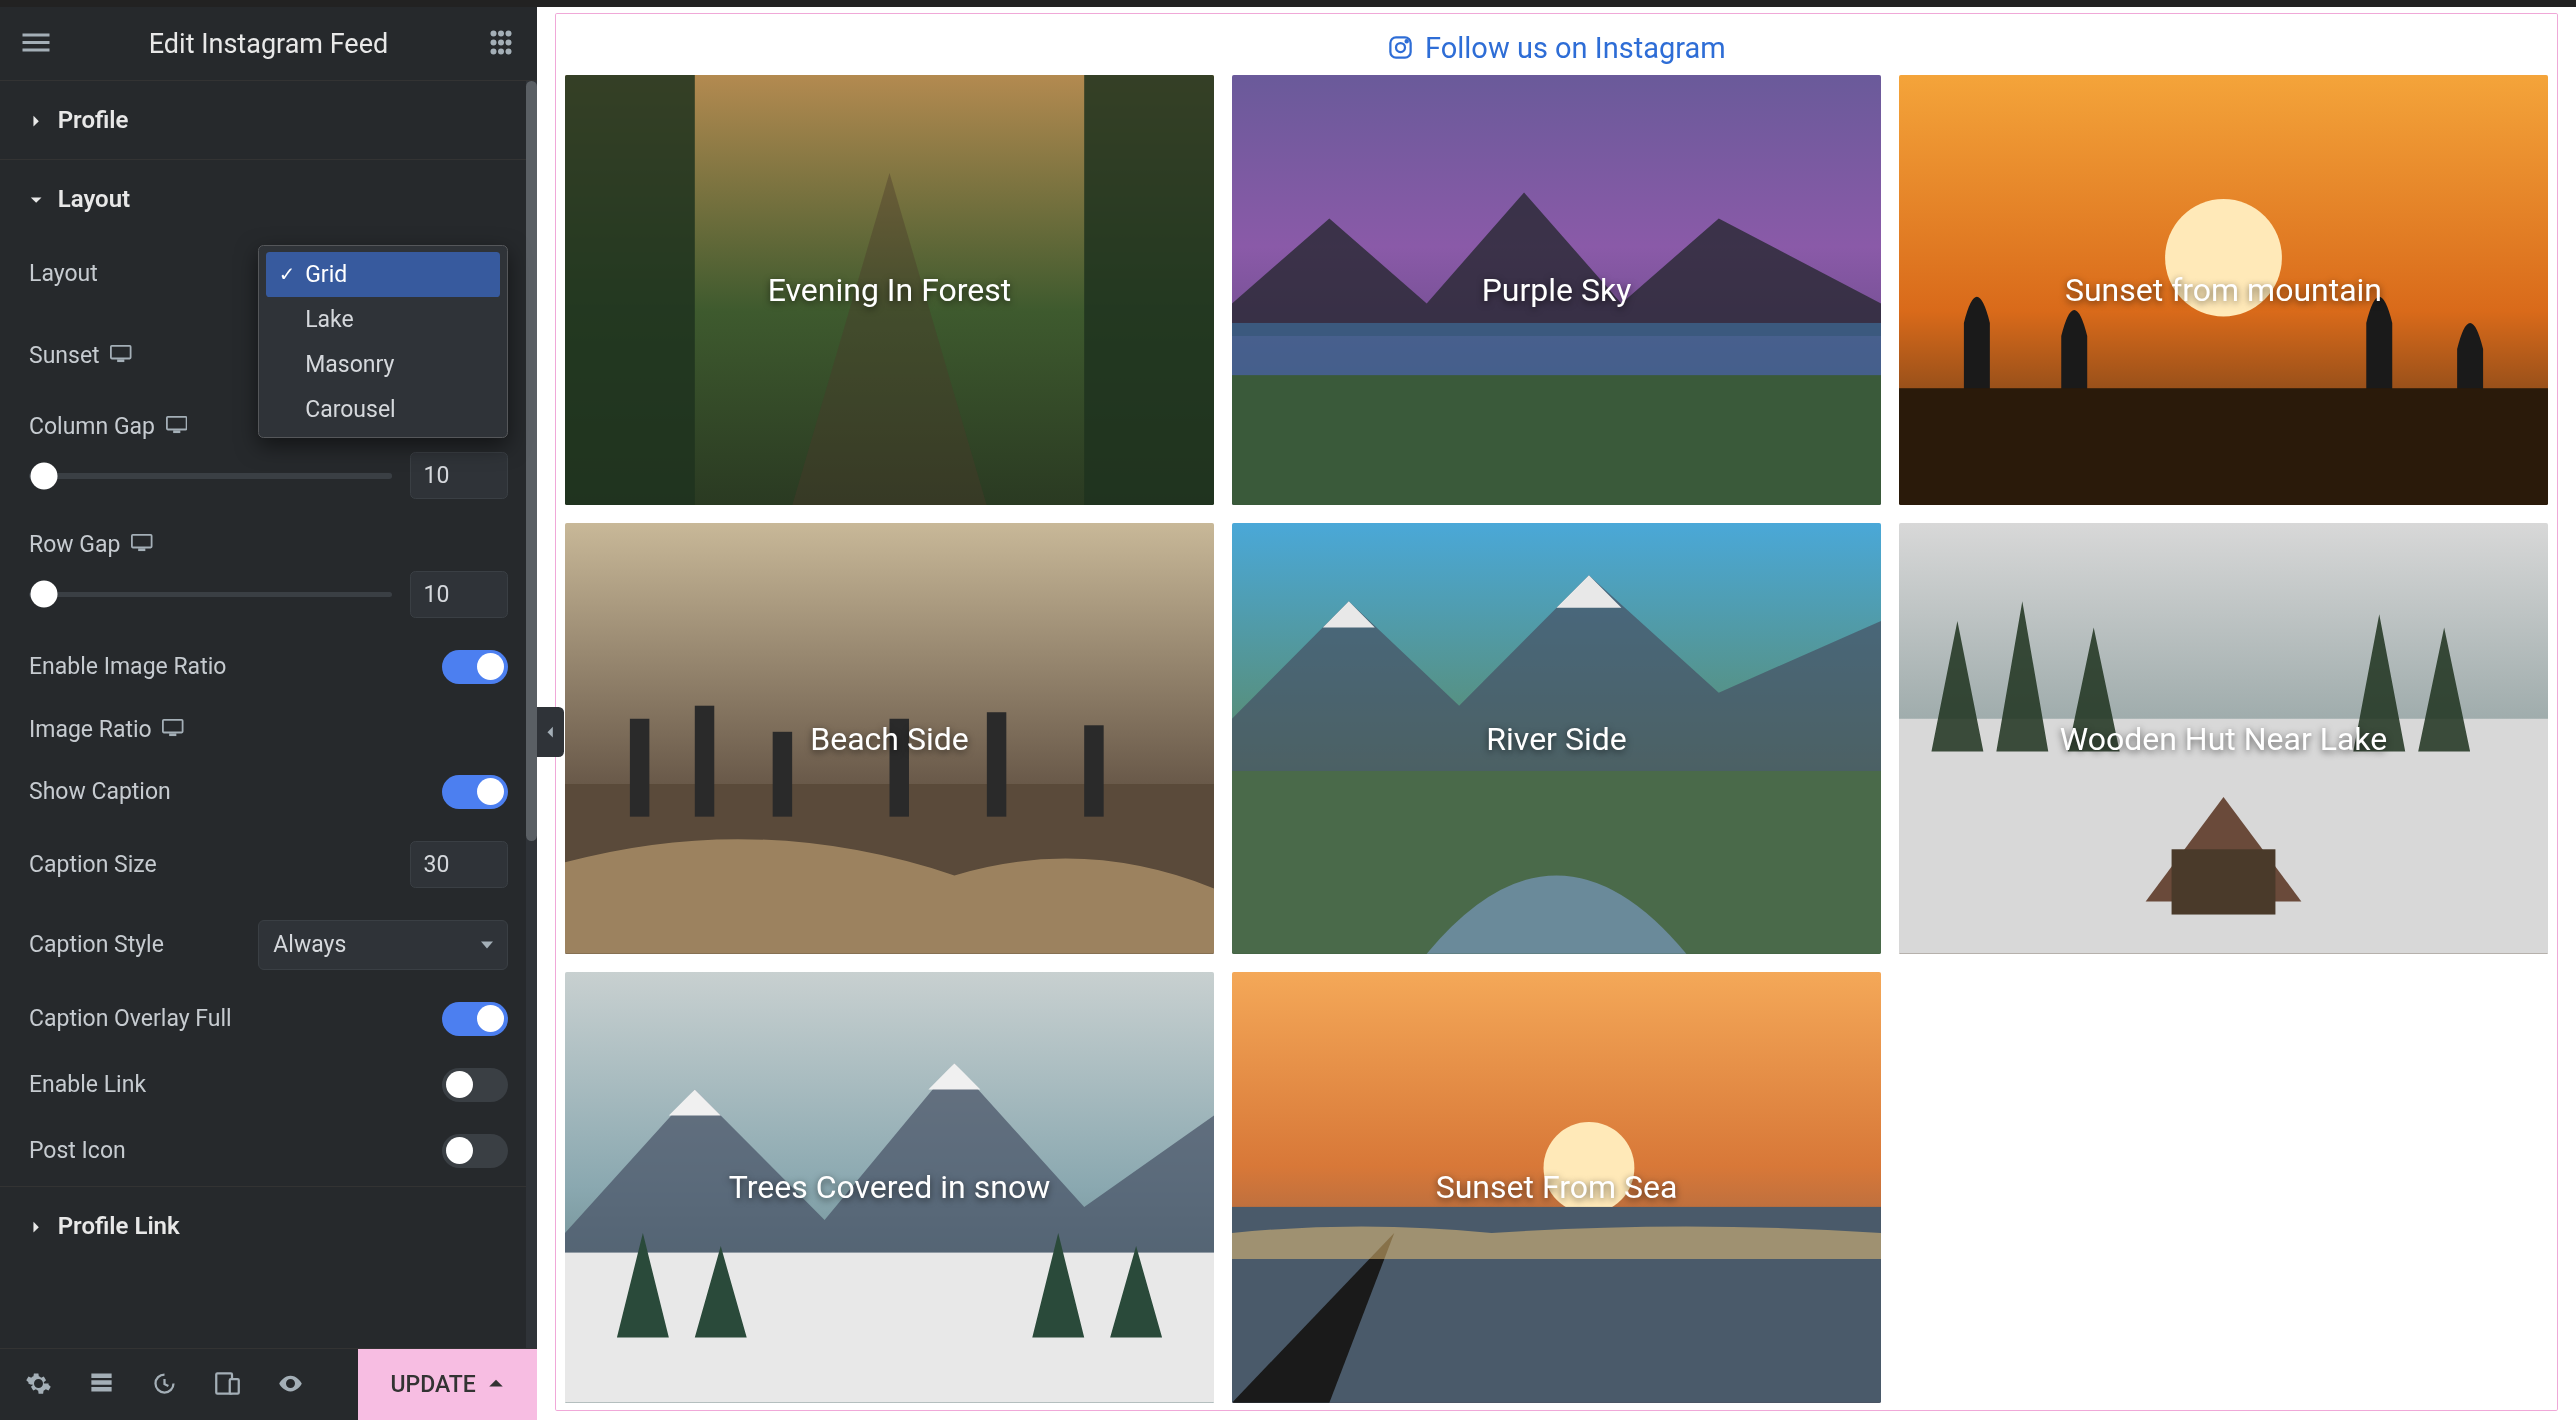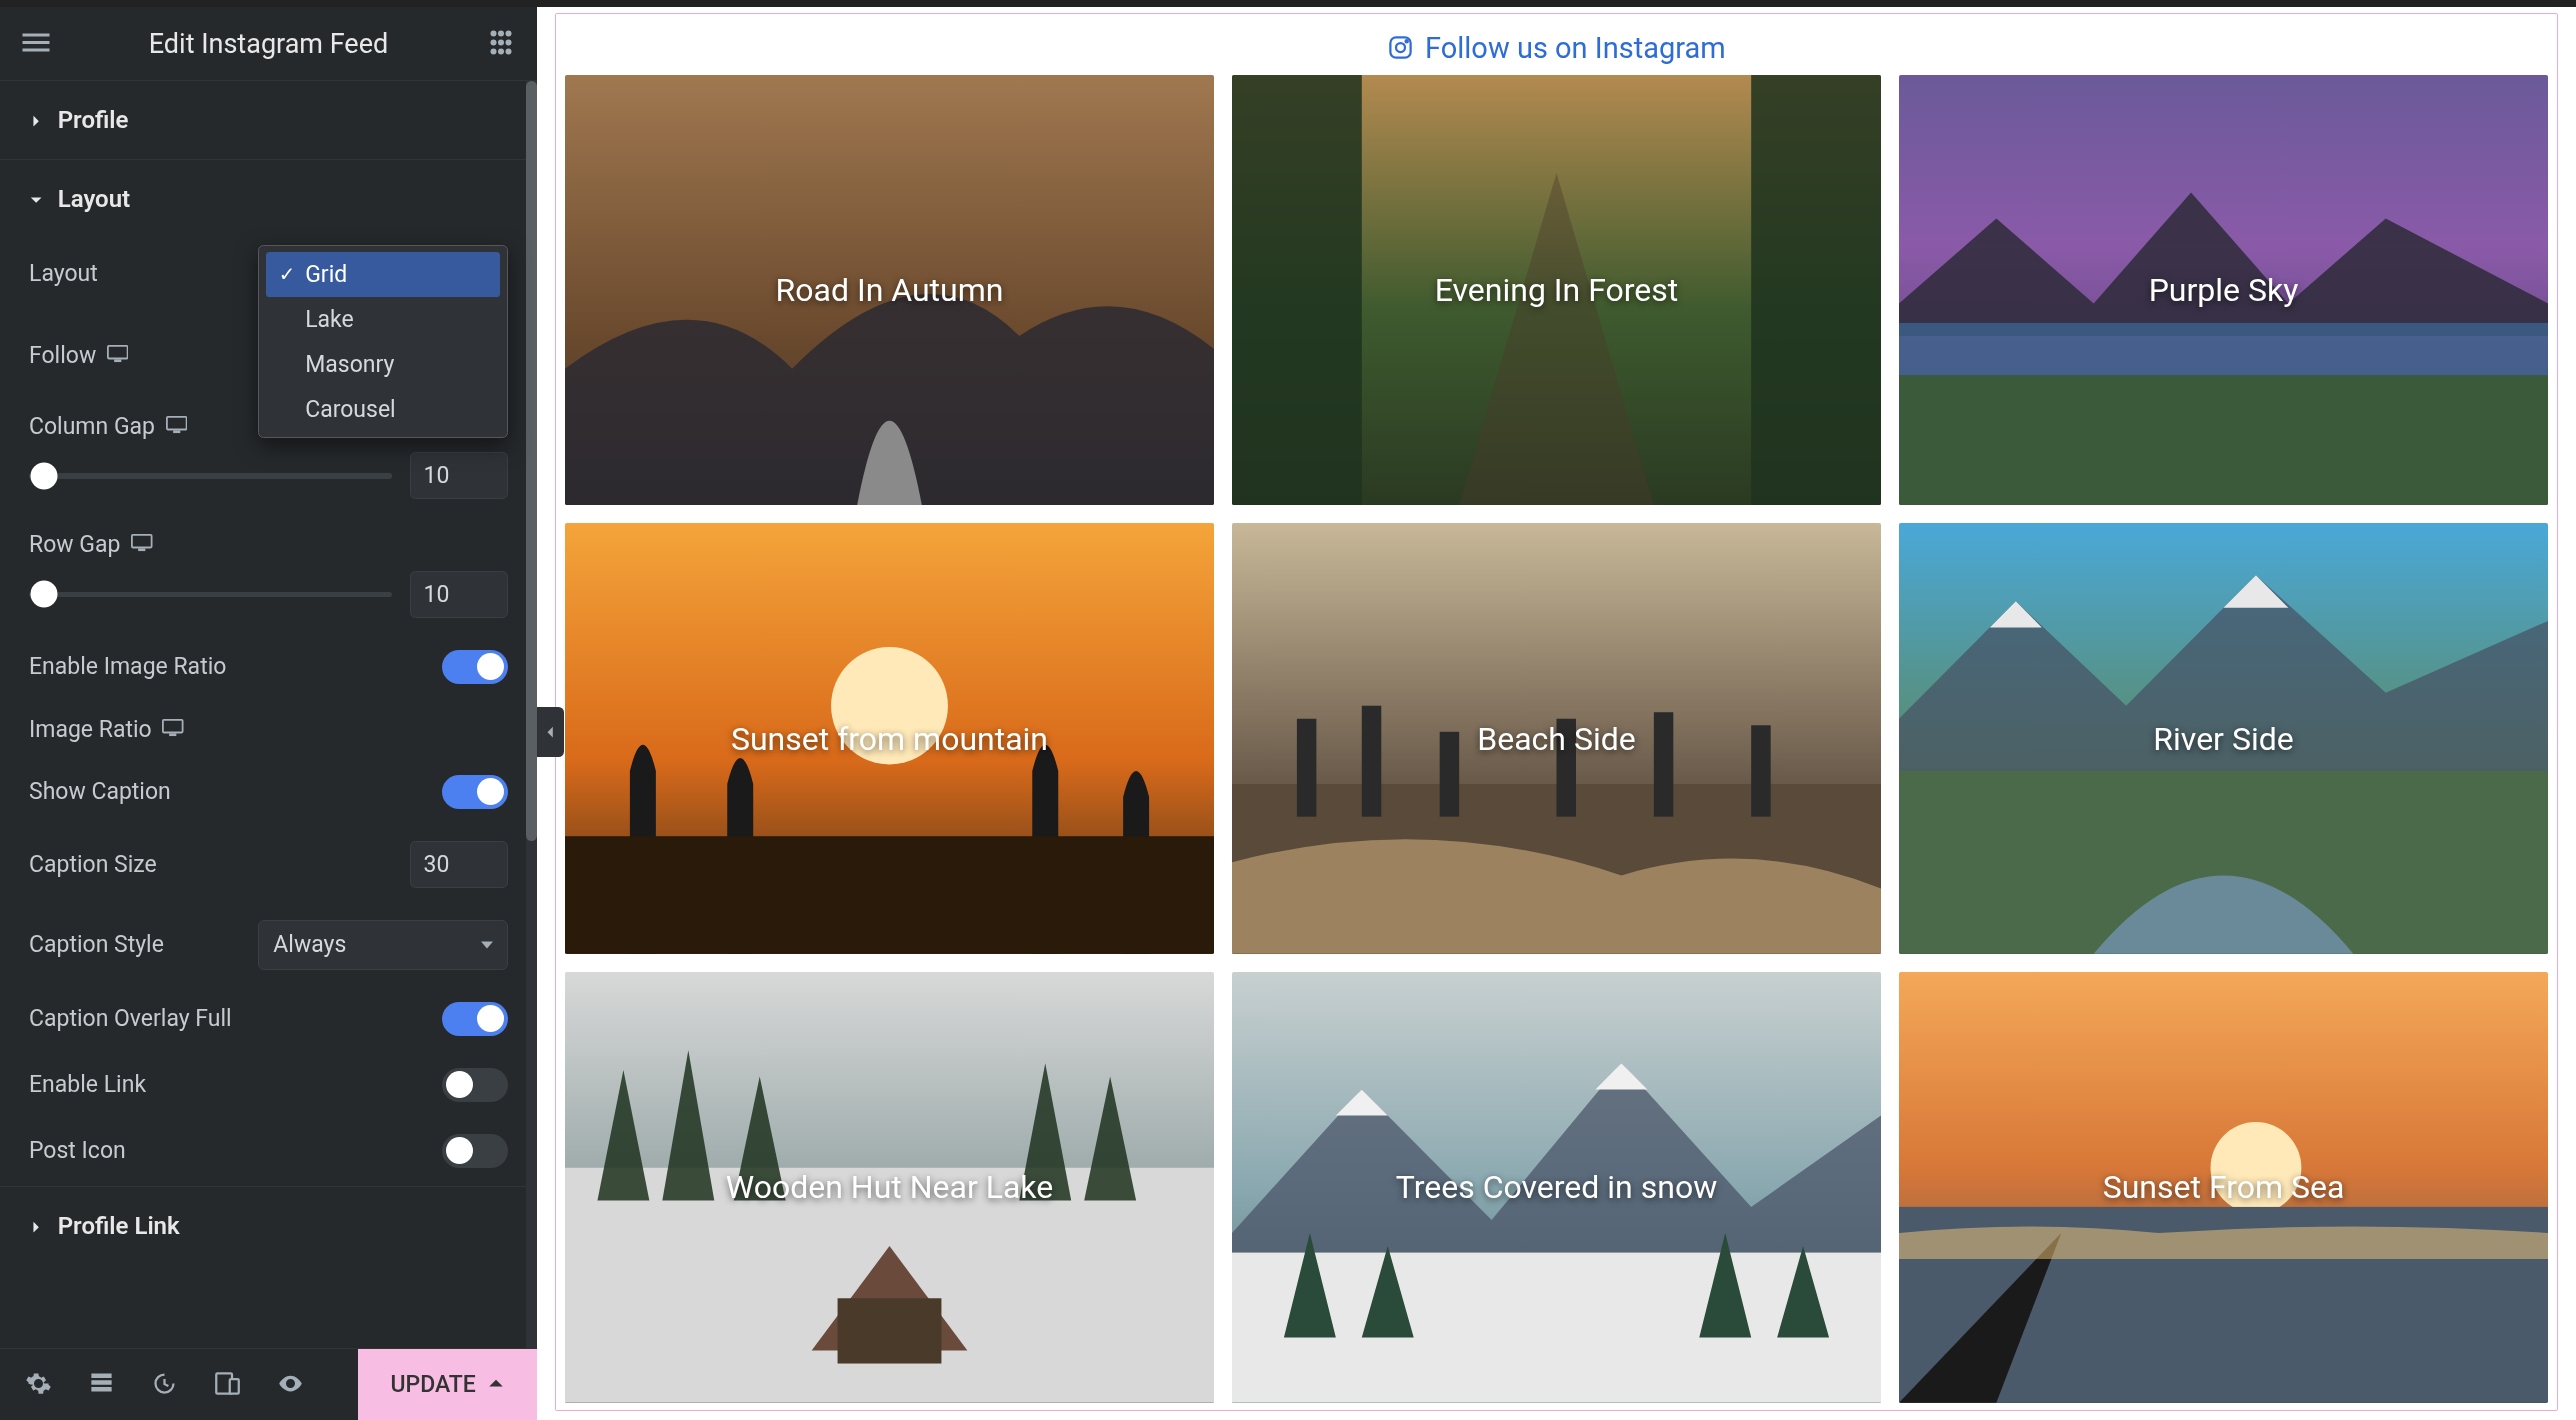--- a/index.html
+++ b/index.html
@@ -160,21 +160,21 @@
                 <div class="item active">Grid</div>
                 <div class="item">Lake</div>
                 <div class="item">Masonry</div>
                 <div class="item">Carousel</div>
               </div>
             </div>
           </div>
 
           <div class="row">
             <div class="label-group">
-              <span class="lbl">Follow</span>
+              <span class="lbl">Sunset</span>
               <span class="resp-icon"><svg viewBox="0 0 24 20">
                     <rect x="1" y="1" width="22" height="14" rx="1" fill="none" stroke="#a4afb7" stroke-width="2"></rect>
                     <rect x="8" y="16" width="8" height="3"></rect>
                   </svg></span>
             </div>
             <div class="select" style="width:250px"></div>
           </div>
 
           <div class="row col">
             <div class="label-group">
@@ -322,28 +322,20 @@
       <div class="follow-bar">
         <svg viewBox="0 0 24 24">
             <rect x="3" y="3" width="18" height="18" rx="5"></rect>
             <circle cx="12" cy="12" r="4"></circle>
             <circle cx="17.5" cy="6.5" r="1" fill="#2e6dd6"></circle>
           </svg>
         <span class="txt">Follow us on Instagram</span>
       </div>
       <div class="grid">
 
-        <div class="card c1">
-          <div class="bg"></div>
-          <svg class="land" viewBox="0 0 100 66" preserveAspectRatio="none">
-              <path class="mount" d="M0 66 L0 45 Q20 30 35 45 Q55 25 70 40 Q85 30 100 42 L100 66 Z"></path>
-              <path d="M45 66 Q50 40 55 66 Z" fill="#8a8a8a"></path>
-            </svg>
-          <div class="caption">Road In Autumn</div>
-        </div>
 
         <div class="card c2">
           <div class="bg"></div>
           <svg class="land" viewBox="0 0 100 66" preserveAspectRatio="none">
               <rect x="0" y="0" width="20" height="66" class="tree"></rect>
               <rect x="80" y="0" width="20" height="66" class="tree"></rect>
               <path d="M35 66 L50 15 L65 66 Z" fill="#4a3a2a" opacity=".4"></path>
             </svg>
           <div class="caption">Evening In Forest</div>
         </div>

